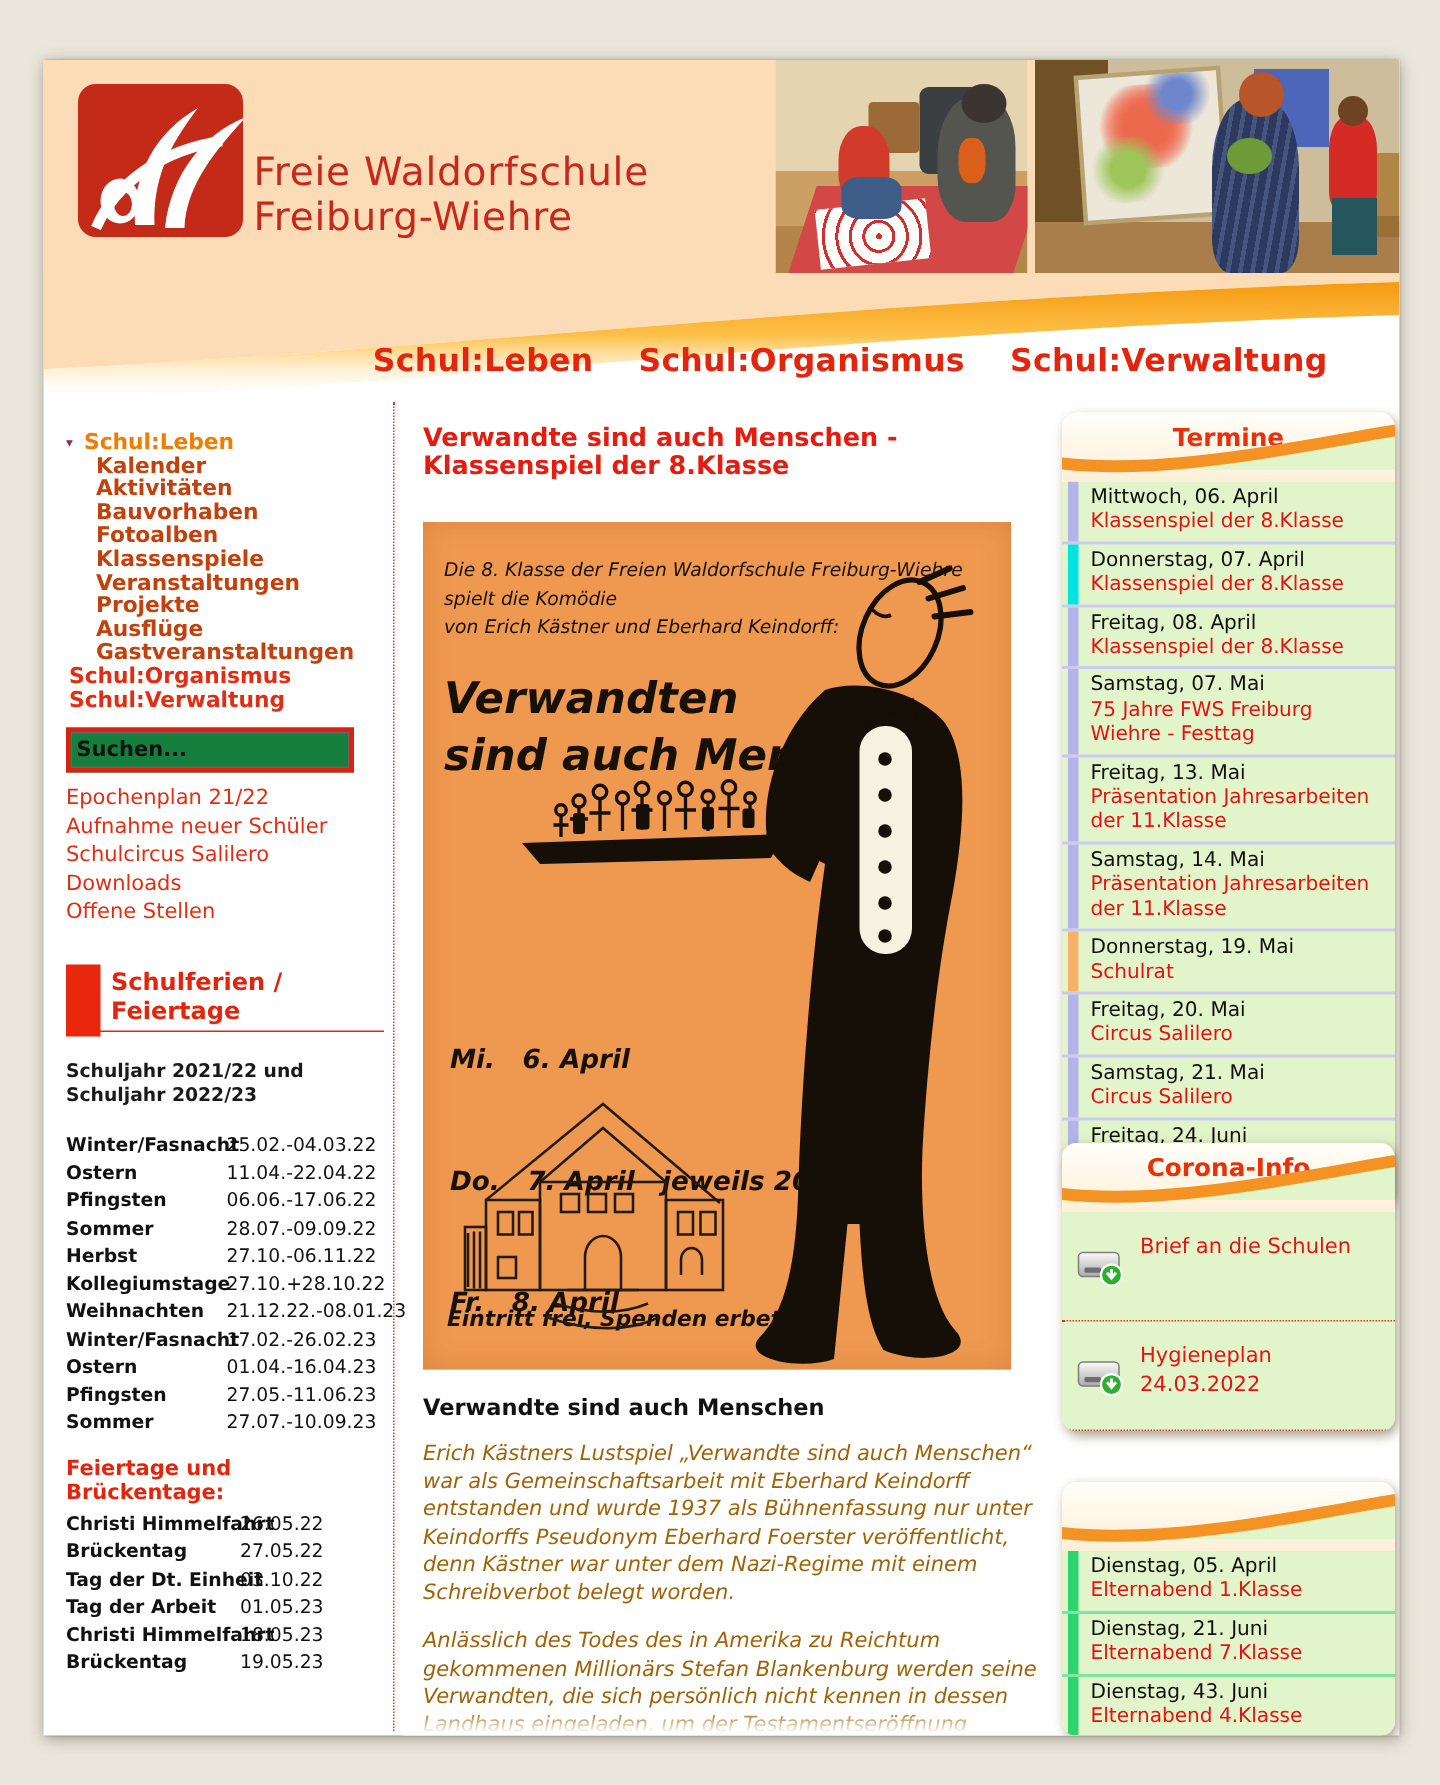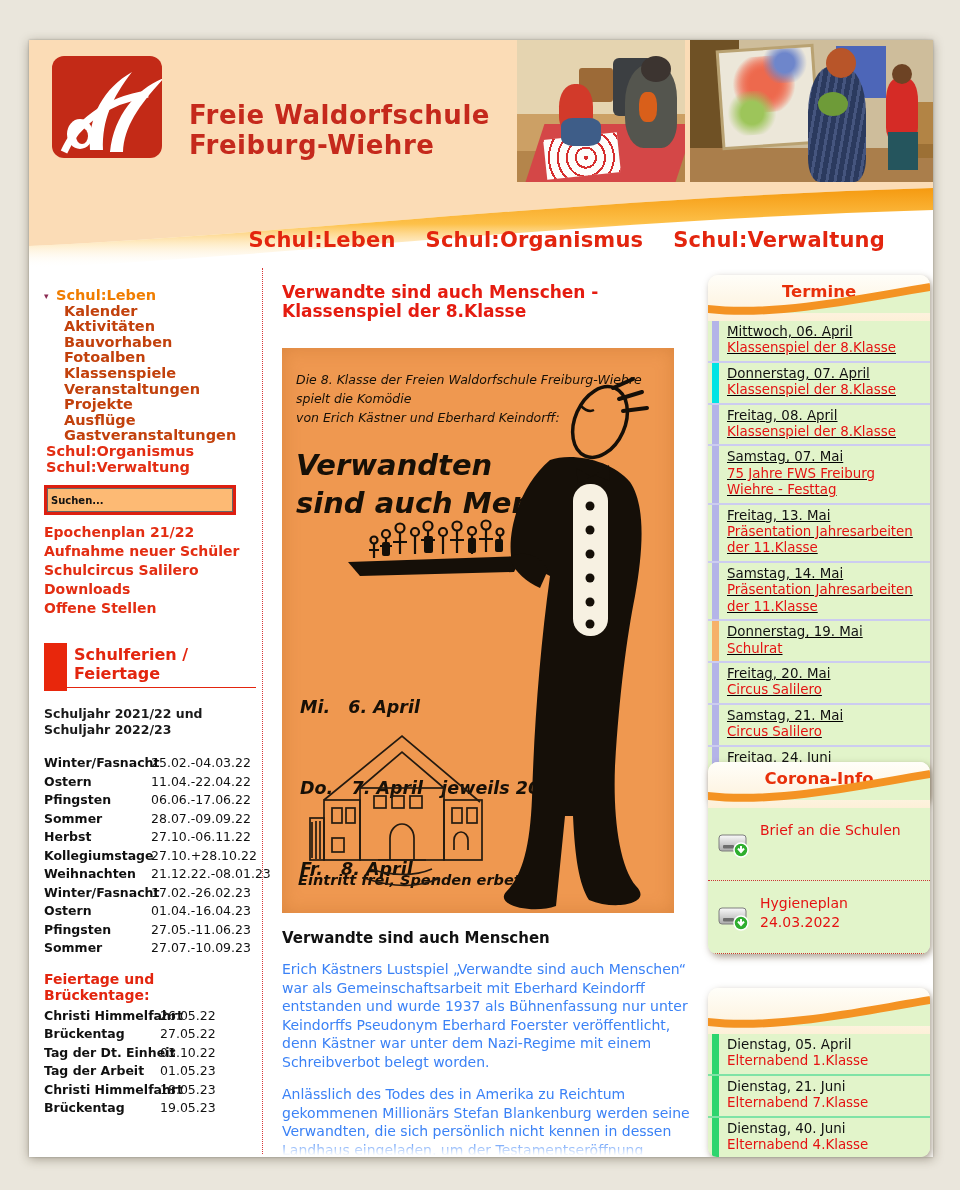--- a/index.html
+++ b/index.html
@@ -4,22 +4,22 @@
 <style>
   html,body{margin:0;padding:0;}
   body{width:960px;height:1190px;position:relative;background:#eae6dc;
        font-family:"DejaVu Sans","Liberation Sans",sans-serif;overflow:hidden;}
   .page{position:absolute;left:29px;top:40px;width:904px;height:1117px;background:#fff;
         box-shadow:0 2px 10px rgba(60,50,30,.4),0 0 2px rgba(0,0,0,.25);overflow:hidden;}
 
   
   .header{position:absolute;left:0;top:0;width:904px;height:142px;background:#fbdcb6;}
   .logo{position:absolute;left:21px;top:14px;width:116px;height:108px;}
-  .brand{position:absolute;left:160px;top:60px;color:#c5291c;font-size:26px;line-height:30px;
-         letter-spacing:.5px;font-weight:bold;}
+  .brand{position:absolute;left:140px;top:60px;color:#c5291c;font-size:26px;line-height:30px;
+         letter-spacing:.5px;font-weight:normal;}
   .photo{position:absolute;top:0;height:142px;overflow:hidden;filter:saturate(1.05);}
   .photo>*{position:absolute;}
   .photo1{left:488px;width:168px;}
   .photo2{left:661px;width:243px;}
 
   
   .p1bg{inset:0;background:linear-gradient(#e4d4b2 0 52%,#caa068 52% 78%,#b2854e 78% 100%);}
   .p1rug{left:18px;top:84px;width:150px;height:58px;background:#cf4848;transform:skewX(-18deg);}
   .p1mat{left:28px;top:96px;width:74px;height:40px;background:#fdfdfb;transform:rotate(-6deg);
          background-image:repeating-radial-gradient(circle at 55% 55%,#d03030 0 2px,rgba(255,255,255,0) 2px 9px);}
@@ -56,65 +56,65 @@
 
   
   .vline{position:absolute;left:233px;top:228px;height:886px;border-left:1px dotted #d93636;}
   .sidebar{position:absolute;left:15px;top:248px;width:212px;font-size:14px;}
   .tree{list-style:none;margin:0;padding:0;font-weight:bold;font-size:14.5px;line-height:15.6px;}
   .tree .root{color:#e32d12;padding-left:2px;}
   .tree .root.active{color:#f07d00;position:relative;padding-left:12px;}
   .tree .arrow{position:absolute;left:0;top:1px;font-size:9px;color:#8b2a52;}
   .tree .child{color:#c2410c;padding-left:20px;}
   .tree a{cursor:pointer;}
-  .searchbox{margin-top:10px;width:178px;height:22px;border:3px solid #dd1f10;background:#fdba74;
-             font-family:inherit;font-weight:bold;font-size:10px;color:#111;padding:1px 4px;
+  .searchbox{margin-top:10px;width:178px;height:22px;border:3px solid #dd1f10;background:#15803d;
+             font-family:inherit;font-weight:bold;font-size:14px;color:#111;padding:1px 4px;
              box-shadow:inset 0 0 0 1px #666;}
   .sechead{position:relative;margin-top:25px;padding-left:30px;border-bottom:1px solid #e3250e;
            color:#e3250e;font-weight:bold;font-size:16px;line-height:19px;padding-bottom:4px;}
   .sechead .sq{position:absolute;left:0;top:-2px;bottom:-4px;width:23px;background:#e8270c;}
   .quicklinks{margin-top:8px;}
-  .quicklinks div{color:#e32d12;font-weight:bold;font-size:14px;line-height:19px;cursor:pointer;}
+  .quicklinks div{color:#e32d12;font-weight:normal;font-size:14px;line-height:19px;cursor:pointer;}
   .subtitle{margin-top:18px;color:#1a1a1a;font-weight:bold;font-size:12.5px;line-height:16px;width:160px;}
   .ftable{display:grid;grid-template-columns:107px 1fr;row-gap:5px;margin-top:18px;
           font-size:12.5px;line-height:13.5px;color:#111;white-space:nowrap;}
   .ftable .fl{font-weight:bold;}
   .ftable2{grid-template-columns:116px 1fr;margin-top:6px;}
   .redhead{margin-top:16px;color:#e3250e;font-weight:bold;font-size:14px;}
 
   
   .main{position:absolute;left:253px;top:243px;width:422px;}
   .title{color:#e51c10;font-weight:bold;font-size:17px;line-height:19px;
          margin:0 0 2px 0;cursor:pointer;}
   .poster{position:relative;margin-top:27px;width:392px;height:565px;background:#ef9850;
           box-shadow:inset 0 0 18px rgba(160,80,10,.25);overflow:hidden;}
   .poster .hand{font-style:italic;color:#171007;position:absolute;}
   .pintro{left:14px;top:22px;font-size:12.5px;line-height:19px;}
   .ptitle1{left:14px;top:100px;font-size:29px;font-weight:bold;}
   .ptitle2{left:14px;top:138px;font-size:29px;font-weight:bold;}
   .pdates{left:18px;top:292px;font-size:17.5px;line-height:27px;font-weight:bold;white-space:pre;}
   .pfoot{left:16px;top:524px;font-size:14.5px;font-weight:bold;}
   .bodyhead{margin-top:16px;font-weight:bold;font-size:15px;color:#111;}
-  .para{margin-top:13px;font-size:14px;line-height:18.5px;color:#3b82f6;width:420px;}
+  .para{margin-top:13px;font-size:14px;line-height:18.5px;color:#a16207;width:420px;font-style:italic;}
   .fade{position:absolute;left:240px;top:1100px;width:450px;height:18px;
         background:linear-gradient(rgba(255,255,255,0),#fff 85%);}
 
   
   .panel{position:absolute;left:679px;width:222px;border-radius:10px;
          box-shadow:2px 3px 7px rgba(90,70,40,.5);background:#fffdf6;}
   .phead{position:relative;height:46px;border-radius:10px 10px 0 0;overflow:hidden;
          background:linear-gradient(#fffef9,#fdf0d8);}
   .phead .ttl{display:block;text-align:center;padding-top:7px;color:#e8300a;font-weight:bold;font-size:16.5px;}
   .phead svg{position:absolute;left:0;bottom:0;}
   .pbody{background:#e2f4ca;border-radius:0 0 9px 9px;overflow:hidden;}
   .evt{position:relative;padding:3px 6px 4px 19px;font-size:13.4px;line-height:16.4px;}
   .evt .bar{position:absolute;left:4px;top:0;bottom:0;width:7px;}
   .evt .d{color:#101010;}
   .evt .e{color:#e51212;cursor:pointer;}
-  .t-item{border-bottom:2px solid #ccccf0;text-decoration:underline;}
+  .t-item{border-bottom:2px solid #ccccf0;}
   .t-item:last-child,.e-item:last-child{border-bottom:none;}
   .e-item{border-bottom:2px solid #7fe3a6;}
   .dlrow{position:relative;min-height:50px;padding:12px 8px 10px 52px;border-bottom:1px dotted #cc3333;}
   .dlrow:last-child{border-bottom:1px dotted #cc3333;}
   .dlrow .lnk{color:#e51212;font-size:14px;cursor:pointer;}
   .dlrow svg{position:absolute;left:10px;top:22px;}
 </style>
 </head>
 <body>
 
@@ -516,19 +516,19 @@
         </div>
 
         <div class="evt e-item">
           <span class="bar" style="background-color: rgb(46, 213, 110);"></span>
           <div class="d">Dienstag, 21. Juni</div>
           <div class="e">Elternabend 7.Klasse</div>
         </div>
 
         <div class="evt e-item">
           <span class="bar" style="background-color: rgb(46, 213, 110);"></span>
-          <div class="d">Dienstag, 40. Juni</div>
+          <div class="d">Dienstag, 43. Juni</div>
           <div class="e">Elternabend 4.Klasse</div>
         </div>
       </div>
   </div>
 
 </div>
 
 </body></html>

